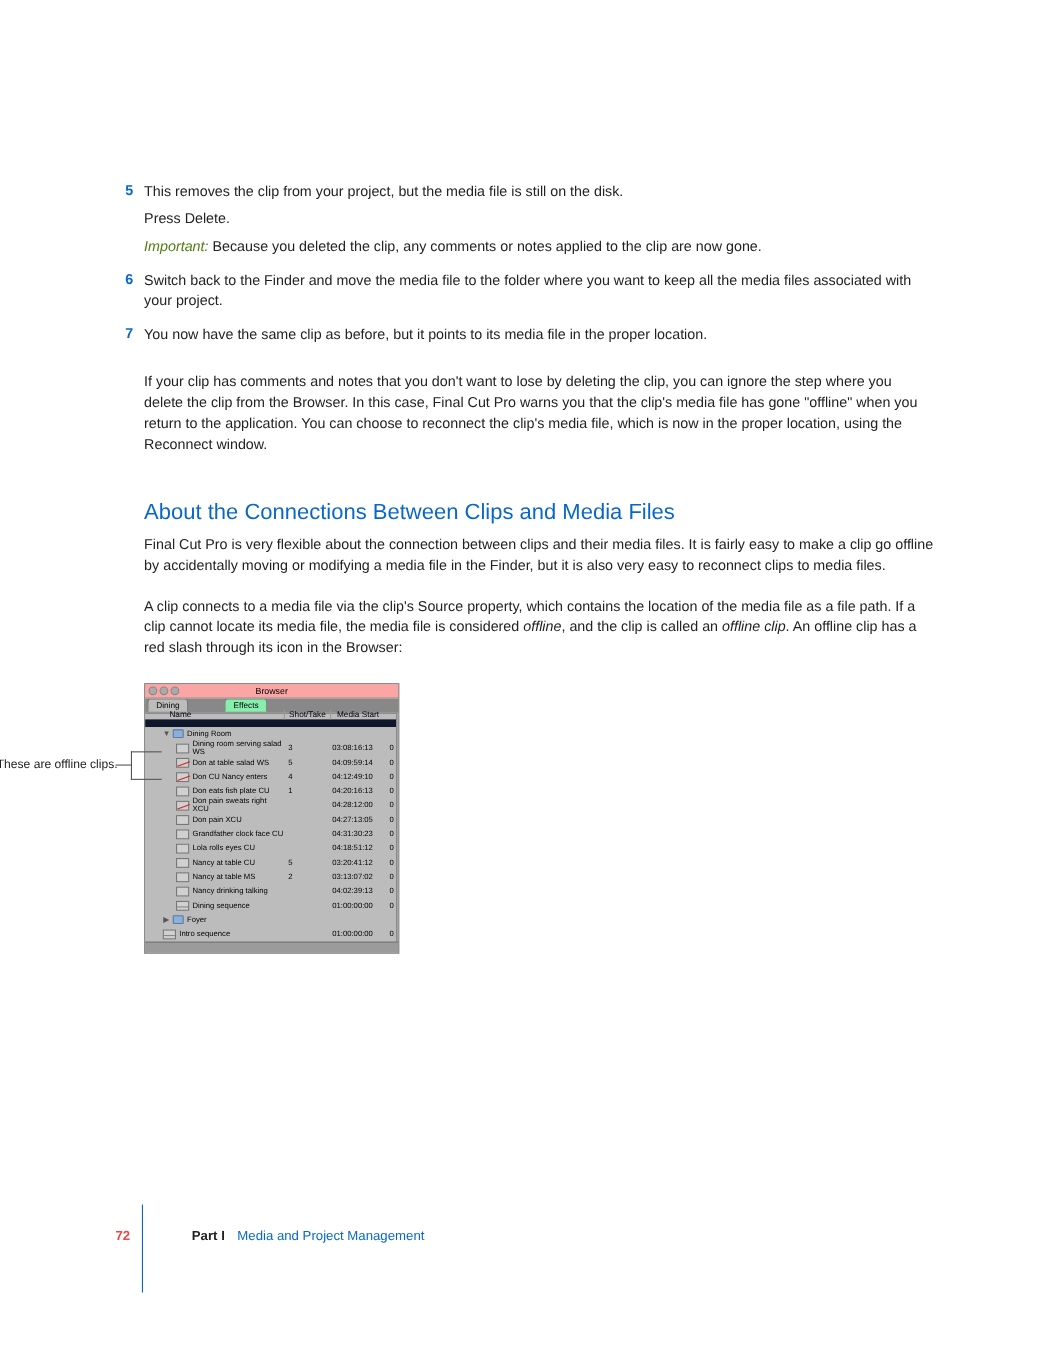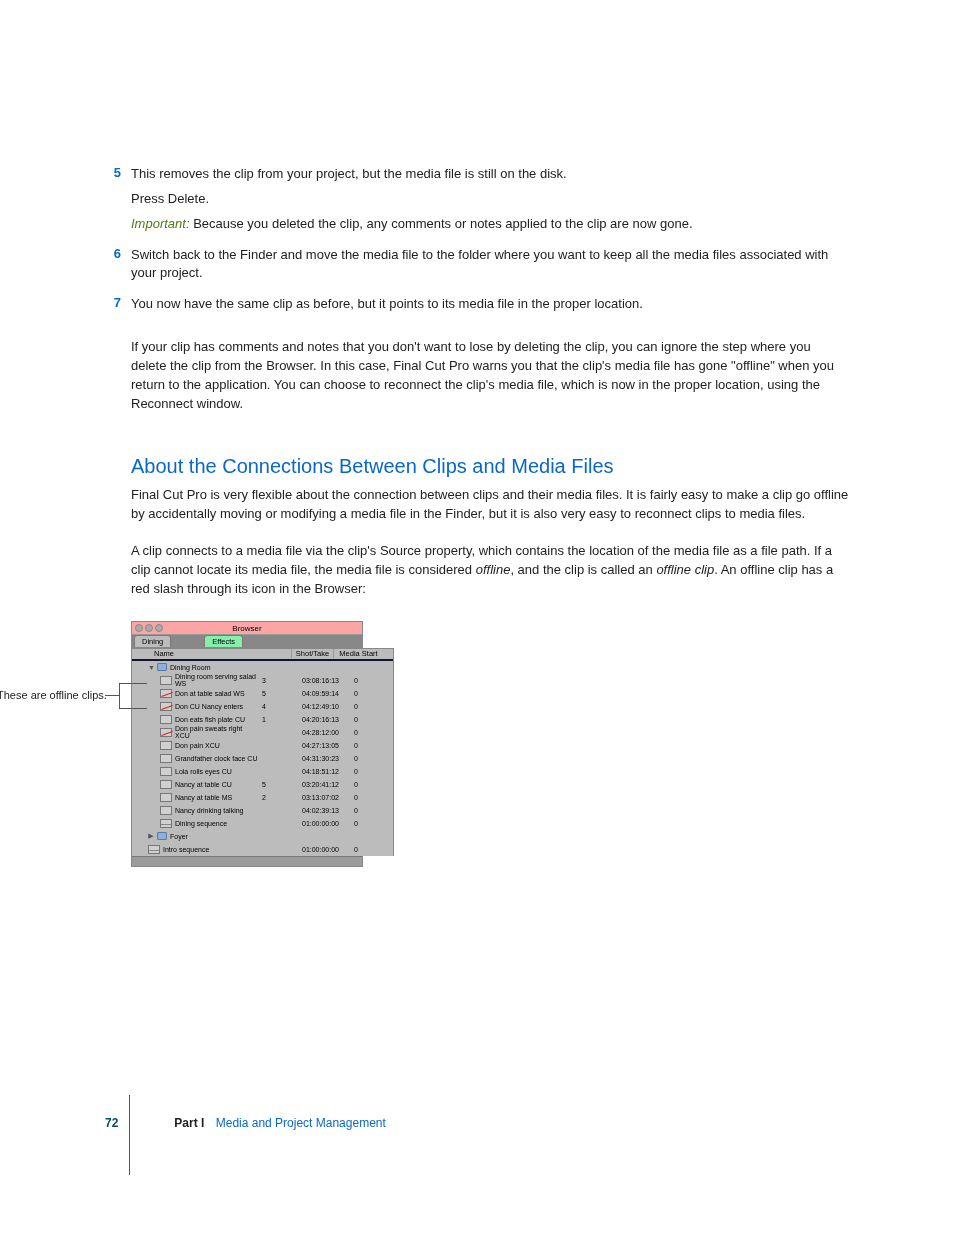--- a/index.html
+++ b/index.html
@@ -127,27 +127,27 @@
     font-size: 7.5px;
     margin-left: 2px;
     height: 12px;
     line-height: 10px;
   }
   .tab.inactive { background: #86efac; }
   .hdr-row {
     display: flex;
     background: #bcbcbc;
     border-top: 1px solid #888;
-    border-bottom: 2px solid #0f172a;
+    border-bottom: 7px solid #0f172a;
     height: 13px;
-    align-items: flex-start;
+    align-items: flex-end;
     font-size: 7.5px;
   }
   .hdr-row .c1 { width: 126px; padding-left: 22px; }
-  .hdr-row .c2 { width: 42px; text-align: center; border-left: 1px solid #9a9a9a; margin-left: 33px; }
+  .hdr-row .c2 { width: 42px; text-align: center; border-left: 1px solid #9a9a9a; }
   .hdr-row .c3 { width: 50px; text-align: center; border-left: 1px solid #9a9a9a; }
   .hdr-row .c4 { width: 10px; border-left: 1px solid #9a9a9a; }
   .rows { background: #bcbcbc; }
   .row {
     display: flex;
     height: 13px;
     align-items: center;
     font-size: 7px;
     border-bottom: 0;
   }
@@ -205,21 +205,21 @@
   
   .footer {
     position: absolute;
     left: 105px;
     bottom: 105px;
     font-size: 12px;
     display: flex;
     align-items: center;
     gap: 24px;
   }
-  .pagenum { font-weight: bold; color: #0c4a6e; text-align: right; }
+  .pagenum { font-weight: bold; color: #ef4444; text-align: right; }
   .part-label { font-weight: bold; color: #222; margin-left: 32px; }
   .part-title { color: #0968c7; margin-left: 8px; }
   .footer-rule {
     position: absolute;
     left: 129px;
     bottom: 60px;
     width: 1px;
     height: 80px;
     background: #0968c7;
   }

